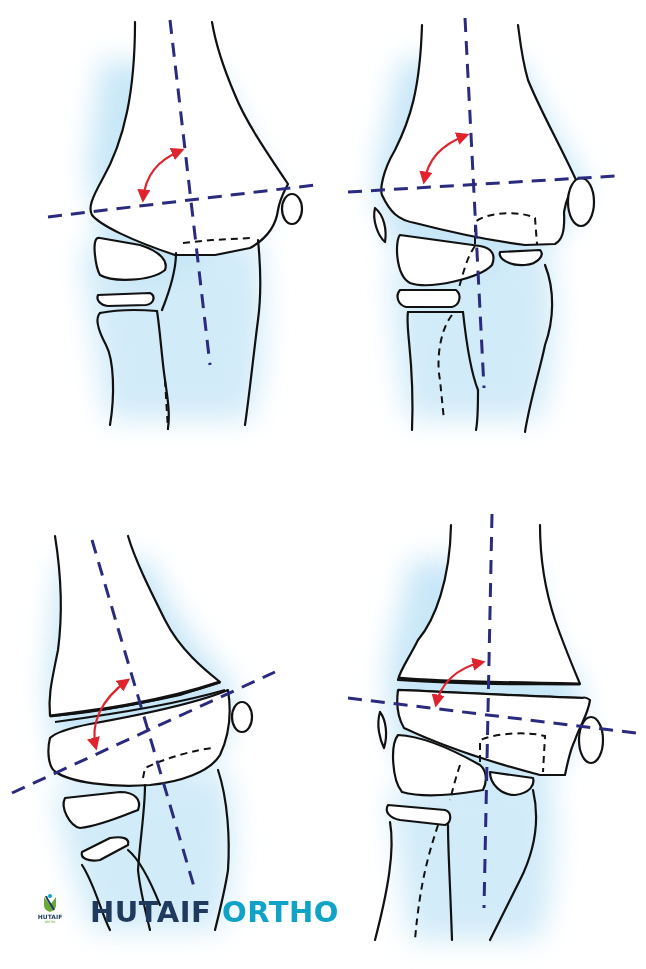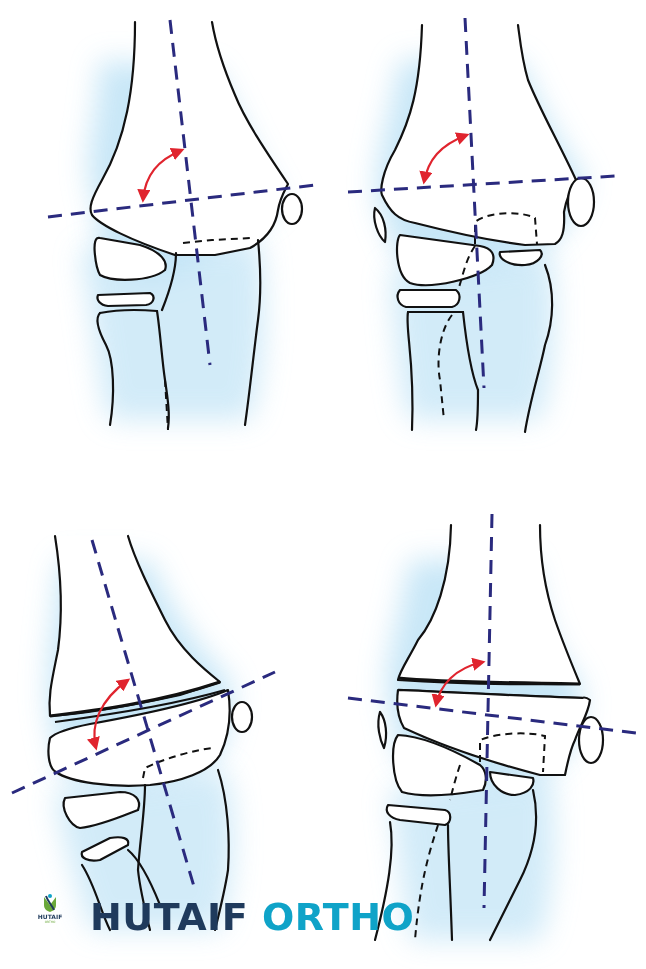--- a/index.html
+++ b/index.html
@@ -9,21 +9,21 @@
   .bone { fill: #ffffff; stroke: #111; stroke-width: 2.2; stroke-linejoin: round; stroke-linecap: round; }
   .bone-open { fill: none; stroke: #111; stroke-width: 2.2; stroke-linecap: round; }
   .dash-black { fill: none; stroke: #111; stroke-width: 2; stroke-dasharray: 7 5; }
   .axis { fill: none; stroke: #2a2a7e; stroke-width: 3; stroke-dasharray: 14 9; stroke-linecap: butt; }
   .arc { fill: none; stroke: #e0242e; stroke-width: 2.2; }
   .physis { fill: none; stroke: #111; stroke-width: 3.2; }
   .brand { position: absolute; left: 32px; top: 893px; display: flex; align-items: center; }
   .brand-mark { width: 36px; height: 38px; display: flex; flex-direction: column; align-items: center; }
   .brand-mark .small { font-size: 6px; font-weight: bold; color: #1f3a5c; line-height: 7px; }
   .brand-mark .tiny { font-size: 3px; color: #6aa83a; line-height: 4px; }
-  .brand-title { position: absolute; left: 58px; top: 2px; font-family: "DejaVu Sans", sans-serif; font-weight: bold; font-size: 38px; letter-spacing: 0.5px; white-space: nowrap; }
+  .brand-title { position: absolute; left: 58px; top: 2px; font-family: "DejaVu Sans", sans-serif; font-weight: bold; font-size: 29px; letter-spacing: 0.5px; white-space: nowrap; }
   .brand-title .w1 { color: #1f3a5c; }
   .brand-title .w2 { color: #0fa3c8; }
 </style>
 </head>
 <body>
 
 <svg width="0" height="0" style="position:absolute">
   <defs>
     <filter id="glow" x="-30%" y="-30%" width="160%" height="160%">
       <feGaussianBlur stdDeviation="14"></feGaussianBlur>

